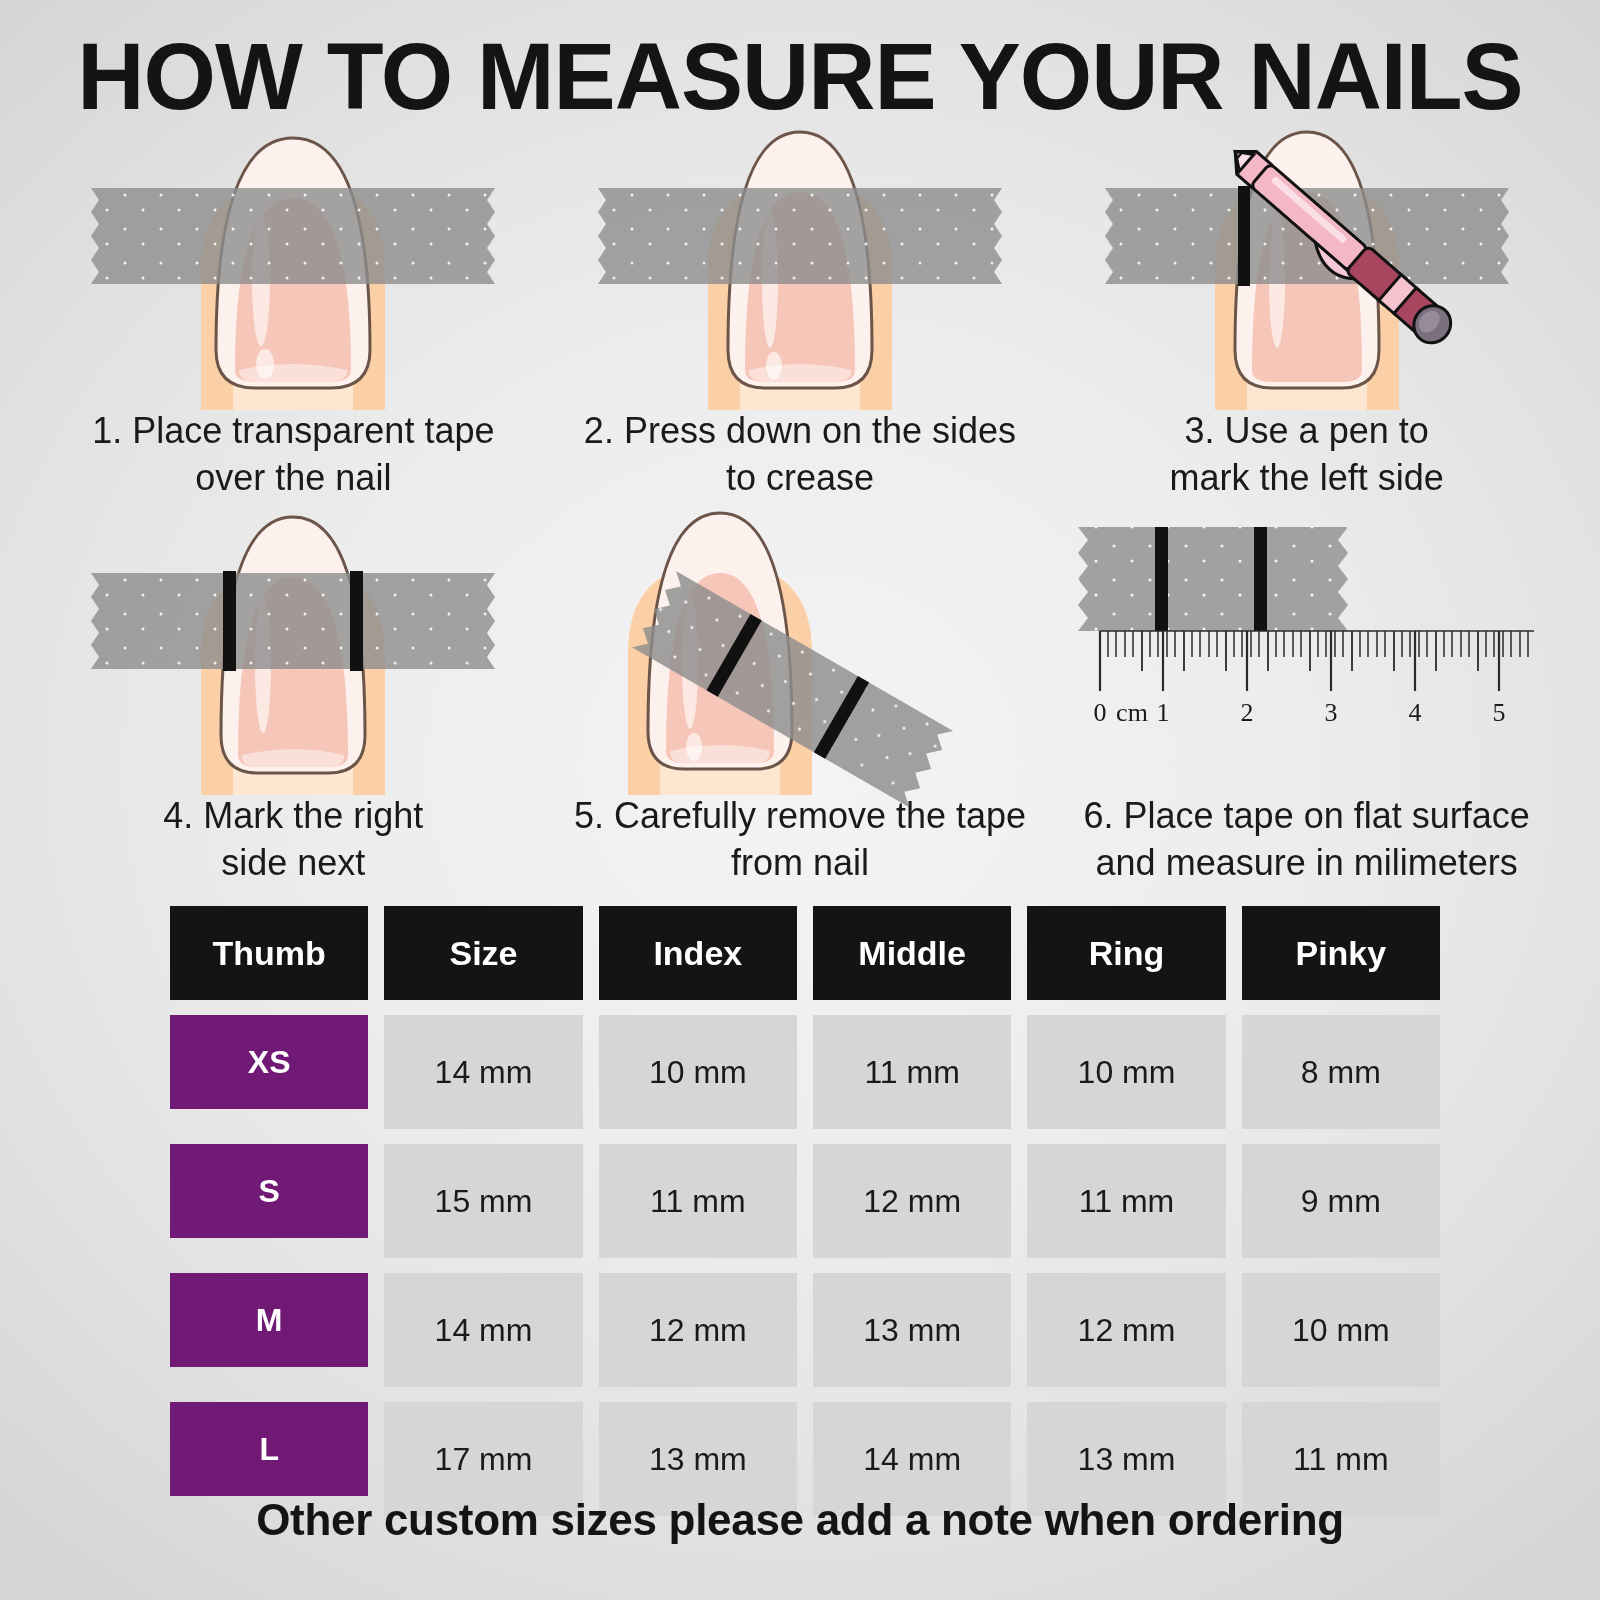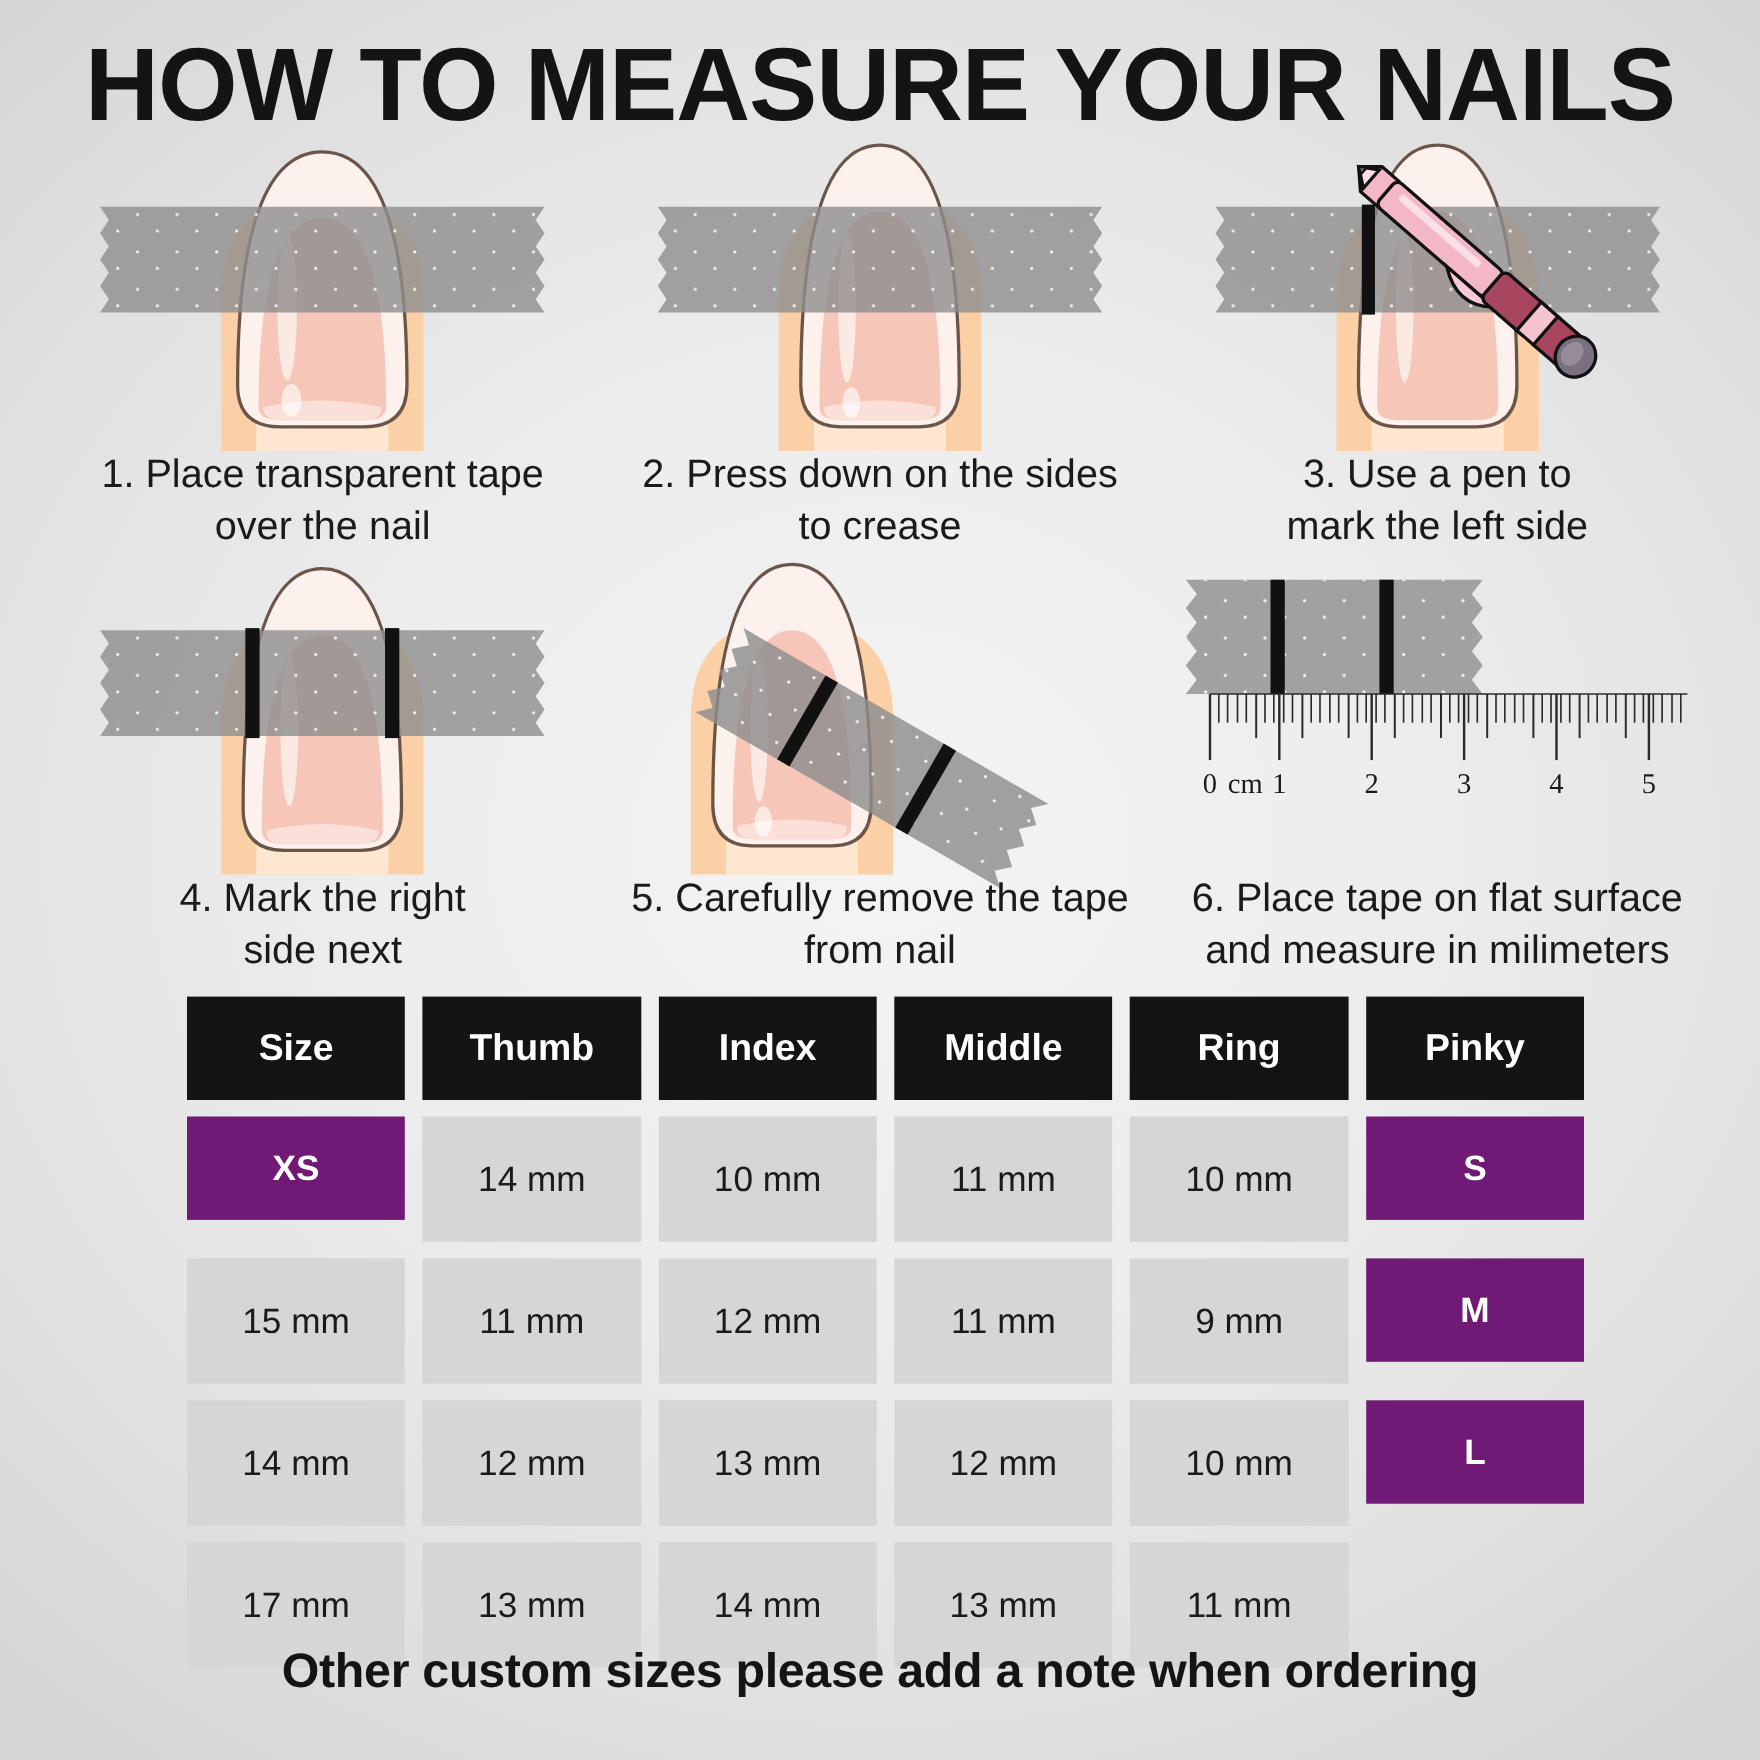--- a/index.html
+++ b/index.html
@@ -359,32 +359,33 @@
           <text x="427" y="216">5</text>
         </g>
       </svg>
     </div>
     <div class="cap">6. Place tape on flat surface<br>and measure in milimeters</div>
   </div>
 
 </div>
 
 <div id="sizechart">
+  <div class="hcell">Thumb</div>
   <div class="hcell">Size</div>
-  <div class="hcell">Thumb</div>
   <div class="hcell">Index</div>
   <div class="hcell">Middle</div>
   <div class="hcell">Ring</div>
   <div class="hcell">Pinky</div>
 
   <div class="scell">XS</div>
   <div class="dcell">14 mm</div>
   <div class="dcell">10 mm</div>
   <div class="dcell">11 mm</div>
   <div class="dcell">10 mm</div>
+  <div class="dcell">8 mm</div>
 
   <div class="scell">S</div>
   <div class="dcell">15 mm</div>
   <div class="dcell">11 mm</div>
   <div class="dcell">12 mm</div>
   <div class="dcell">11 mm</div>
   <div class="dcell">9 mm</div>
 
   <div class="scell">M</div>
   <div class="dcell">14 mm</div>

